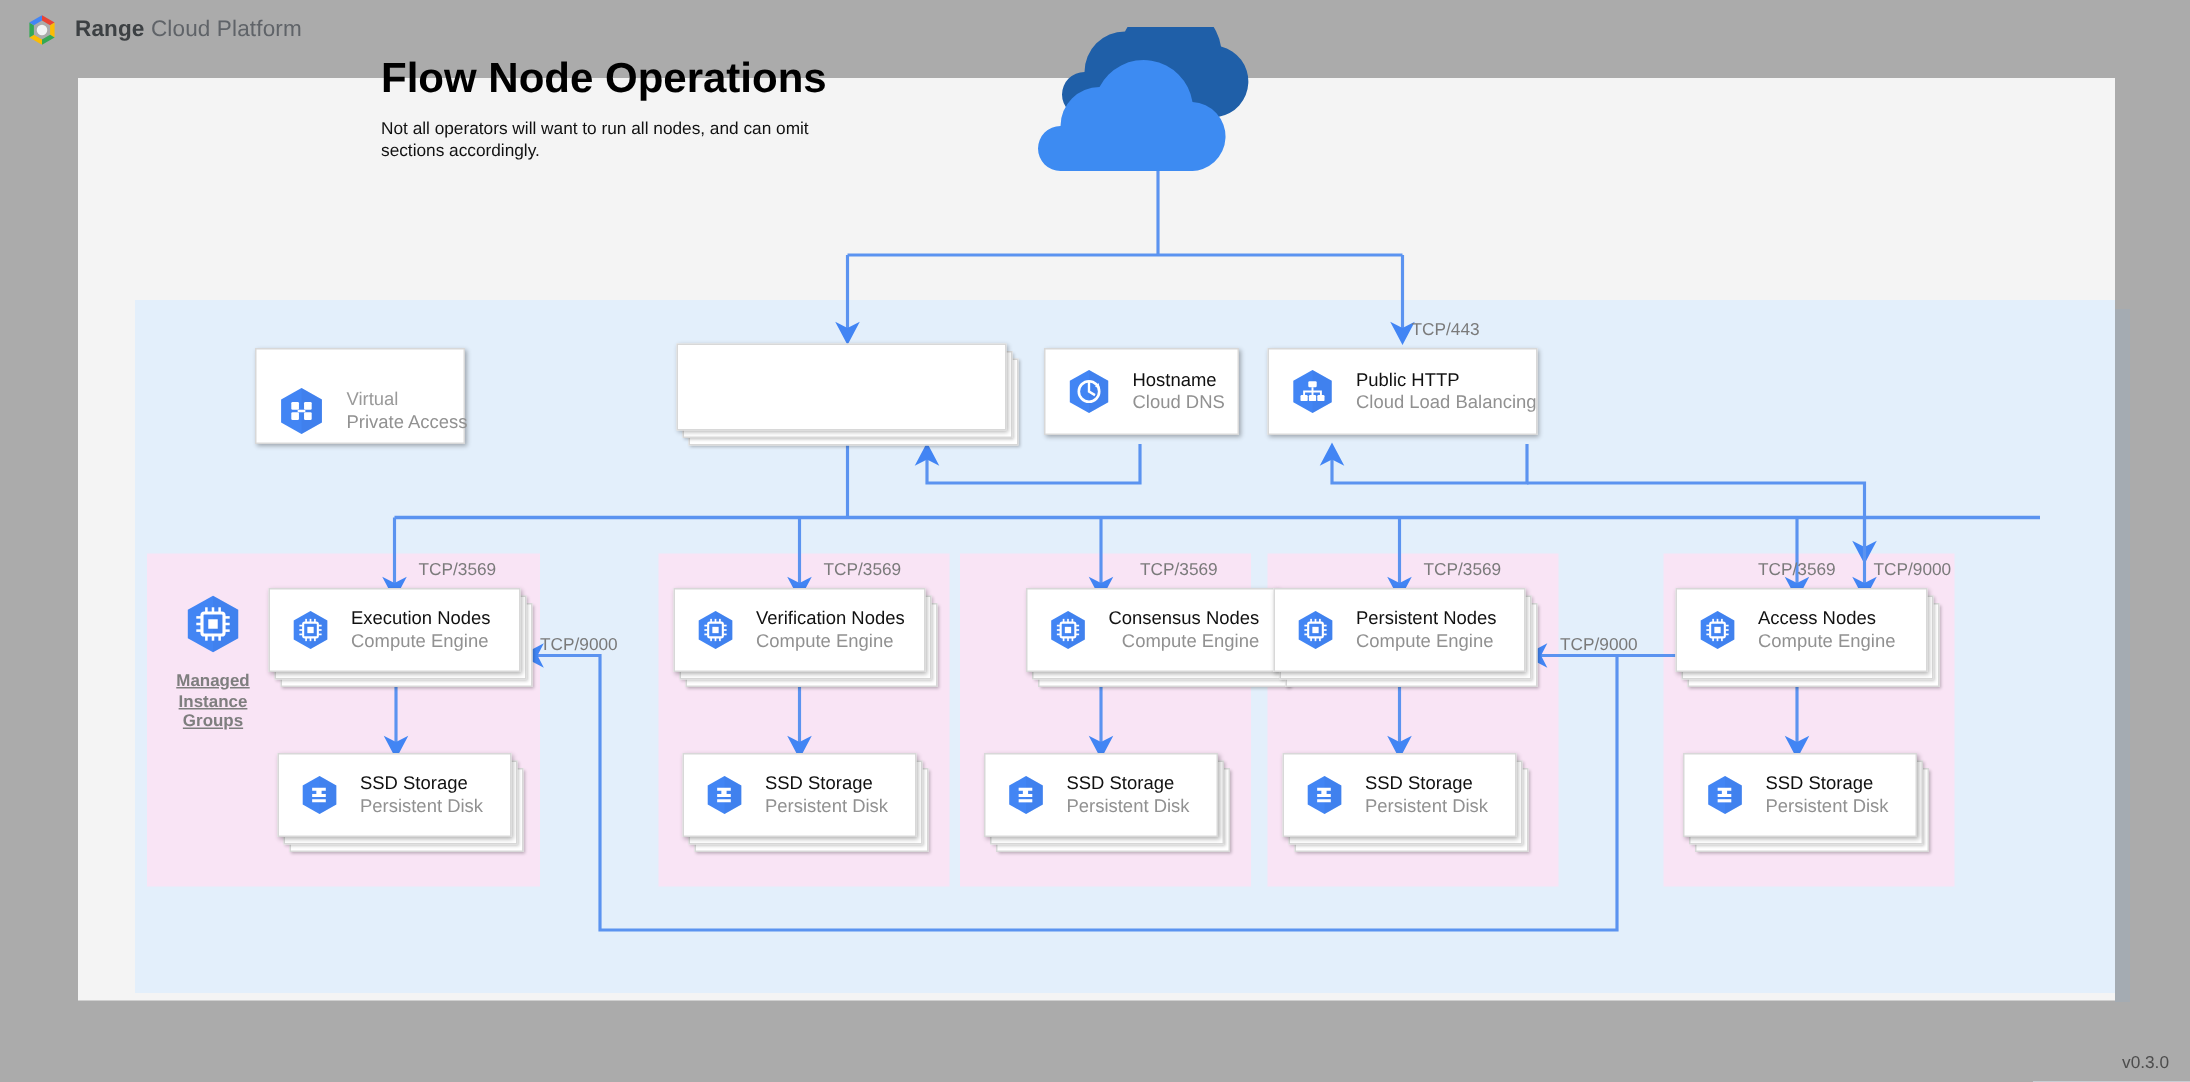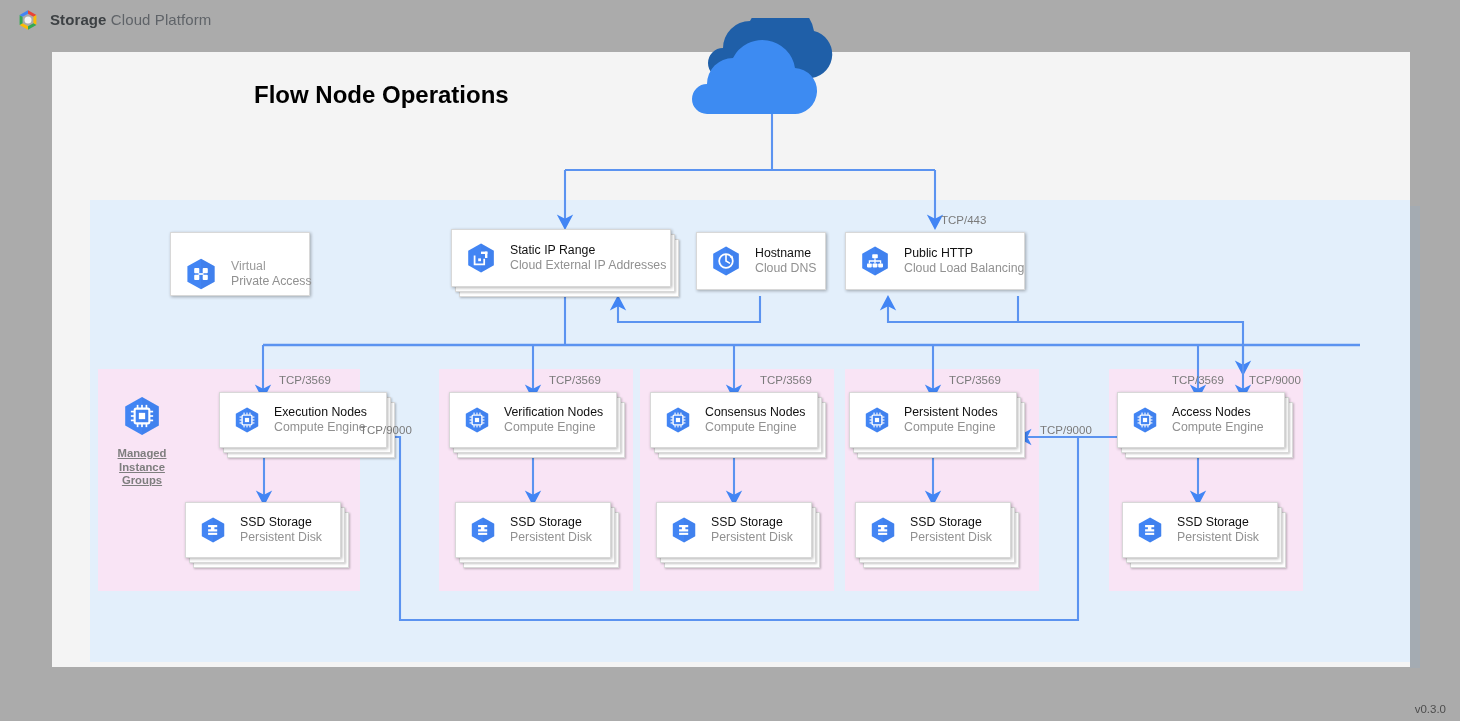--- a/index.html
+++ b/index.html
@@ -13,21 +13,21 @@
   
   #gcp-header{position:absolute;left:0;top:0;width:1460px;height:40px;}
   #gcp-logo{position:absolute;left:16px;top:8px;width:24px;height:24px;}
   #gcp-title{position:absolute;left:50px;top:11px;font-size:15px;color:#5f6368;letter-spacing:.1px;white-space:nowrap;}
   #gcp-title b{color:#3c4043;font-weight:bold;}
 
   
   #canvas{position:absolute;left:52px;top:52px;width:1358px;height:615px;background:#f4f4f4;}
 
   
-  #diagram-title{position:absolute;left:254px;top:36px;font-size:24px;font-weight:bold;color:#000;white-space:nowrap;margin-top:45px;}
+  #diagram-title{position:absolute;left:254px;top:36px;font-size:28px;font-weight:bold;color:#000;white-space:nowrap;}
   #diagram-desc{position:absolute;left:254px;top:79px;width:290px;font-size:11.5px;line-height:14.6px;color:#111;}
   #diagram-desc p{margin:0;}
 
   
   #version{position:absolute;right:14px;bottom:6px;font-size:11.5px;color:#4d4d4d;}
 
   
   #vpc-region{position:absolute;left:90px;top:200px;width:1320px;height:462px;background:#e3effb;}
   #vpc-shadow-r{position:absolute;left:1410px;top:206px;width:10px;height:462px;background:#9eabb8;opacity:.55;}
 
@@ -65,21 +65,21 @@
   <svg id="gcp-logo" viewBox="0 0 24 24">
     <path d="M12 2.2 L20.4 7 L20.4 17 L12 21.8 L3.6 17 L3.6 7 Z" fill="none"></path>
     <path d="M12 2.2 L20.4 7 L17.4 8.8 L12 5.7 Z" fill="#ea4335"></path>
     <path d="M20.4 7 L20.4 17 L17.4 15.2 L17.4 8.8 Z" fill="#fbbc05"></path>
     <path d="M20.4 17 L12 21.8 L12 18.3 L17.4 15.2 Z" fill="#34a853"></path>
     <path d="M12 21.8 L3.6 17 L6.6 15.2 L12 18.3 Z" fill="#fbbc05"></path>
     <path d="M3.6 17 L3.6 7 L6.6 8.8 L6.6 15.2 Z" fill="#34a853"></path>
     <path d="M3.6 7 L12 2.2 L12 5.7 L6.6 8.8 Z" fill="#4285f4"></path>
     <circle cx="12" cy="12" r="3.5" fill="#f1f3f4"></circle>
   </svg>
-  <div id="gcp-title"><b>Storage</b><span> Cloud Platform</span></div>
+  <div id="gcp-title"><b>Range</b><span> Cloud Platform</span></div>
 </div>
 
 <div id="canvas"></div>
 
 <div id="vpc-shadow-r"></div>
 <div id="vpc-region"></div>
 
 <div class="group-box" style="left:98px;top:369px;width:262px;height:222px;"></div>
 <div class="group-box" style="left:439px;top:369px;width:194px;height:222px;"></div>
 <div class="group-box" style="left:640px;top:369px;width:194px;height:222px;"></div>
@@ -154,38 +154,20 @@
       <div class="t1">Virtual</div>
       <div class="t2">Private Access</div>
     </div>
   </div>
 </div>
 
 <div class="card" style="left:451px;top:229px;width:228px;height:68px;">
   <div class="layer l3" style="left:8px;top:10px;width:220px;height:58px;"></div>
   <div class="layer l2" style="left:4px;top:5px;width:220px;height:58px;"></div>
   <div class="layer l1" style="left:0;top:0;width:220px;height:58px;"></div>
-  <div class="body" style="width:220px;height:58px;">
-    <svg class="ic" width="32" height="32" viewBox="0 0 40 40">
-      <path d="M20 2 L36 11 L36 29 L20 38 L4 29 L4 11 Z" fill="#4285f4"></path>
-      <path d="M20 2 L36 11 L36 29 L20 38 Z" fill="#3b79e0" opacity=".3"></path>
-      <g fill="none" stroke="#fff" stroke-width="2.2">
-        <path d="M12 17 L12 28 L24 28 L24 21"></path>
-      </g>
-      <g fill="#fff">
-          <rect x="20" y="12" width="8" height="3"></rect>
-          <rect x="25" y="12" width="3" height="8"></rect>
-          <rect x="16.5" y="20.5" width="3.5" height="3.5"></rect>
-        </g>
-    </svg>
-    <div class="txt">
-      <div class="t1">Static IP Range</div>
-      <div class="t2">Cloud External IP Addresses</div>
-    </div>
-  </div>
 </div>
 
 <div class="card" style="left:696px;top:232px;width:130px;height:60px;">
   <div class="layer l1" style="left:0;top:0;width:130px;height:58px;"></div>
   <div class="body" style="width:130px;height:58px;">
     <svg class="ic" width="32" height="32" viewBox="0 0 40 40">
       <path d="M20 2 L36 11 L36 29 L20 38 L4 29 L4 11 Z" fill="#4285f4"></path>
       <path d="M20 2 L36 11 L36 29 L20 38 Z" fill="#3b79e0" opacity=".3"></path>
       <circle cx="20" cy="20" r="8.5" fill="none" stroke="#fff" stroke-width="2.2"></circle>
       <path d="M20 11.5 L20 20 L25 23" stroke="#fff" stroke-width="2" fill="none"></path>
@@ -242,21 +224,21 @@
         <rect x="27.4" y="23.4" width="3.2" height="1.6"></rect>
     </g>
   </svg>
   <div class="mig-label">
     <div>Managed</div>
     <div>Instance</div>
     <div>Groups</div>
   </div>
 </div>
 
-<div class="card" style="left:179px;top:392px;width:180px;height:66px;margin-left:40px;">
+<div class="card" style="left:179px;top:392px;width:180px;height:66px;">
   <div class="layer l3" style="left:8px;top:10px;width:168px;height:56px;"></div>
   <div class="layer l2" style="left:4px;top:5px;width:168px;height:56px;"></div>
   <div class="layer l1" style="left:0;top:0;width:168px;height:56px;"></div>
   <div class="body" style="width:168px;height:56px;">
     <svg class="ic" width="28" height="28" viewBox="0 0 40 40">
       <path d="M20 2 L36 11 L36 29 L20 38 L4 29 L4 11 Z" fill="#4285f4"></path>
       <path d="M20 2 L36 11 L36 29 L20 38 Z" fill="#3b79e0" opacity=".3"></path>
       <rect x="13" y="13" width="14" height="14" rx="1.5" fill="none" stroke="#fff" stroke-width="2"></rect>
       <rect x="17" y="17" width="6" height="6" fill="#fff"></rect>
       <g fill="#fff">
@@ -306,21 +288,21 @@
           <rect x="27.4" y="23.4" width="3.2" height="1.6"></rect>
         </g>
     </svg>
     <div class="txt">
       <div class="t1">Verification Nodes</div>
       <div class="t2">Compute Engine</div>
     </div>
   </div>
 </div>
 
-<div class="card" style="left:650px;top:392px;width:180px;height:66px;">
+<div class="card" style="left:684px;top:392px;width:180px;height:66px;text-align:right;">
   <div class="layer l3" style="left:8px;top:10px;width:168px;height:56px;"></div>
   <div class="layer l2" style="left:4px;top:5px;width:168px;height:56px;"></div>
   <div class="layer l1" style="left:0;top:0;width:168px;height:56px;"></div>
   <div class="body" style="width:168px;height:56px;">
     <svg class="ic" width="28" height="28" viewBox="0 0 40 40">
       <path d="M20 2 L36 11 L36 29 L20 38 L4 29 L4 11 Z" fill="#4285f4"></path>
       <path d="M20 2 L36 11 L36 29 L20 38 Z" fill="#3b79e0" opacity=".3"></path>
       <rect x="13" y="13" width="14" height="14" rx="1.5" fill="none" stroke="#fff" stroke-width="2"></rect>
       <rect x="17" y="17" width="6" height="6" fill="#fff"></rect>
       <g fill="#fff">
@@ -514,14 +496,15 @@
 <div class="port" style="left:549px;top:374px;">TCP/3569</div>
 <div class="port" style="left:760px;top:374px;">TCP/3569</div>
 <div class="port" style="left:949px;top:374px;">TCP/3569</div>
 <div class="port" style="left:1172px;top:374px;">TCP/3569</div>
 <div class="port" style="left:1249px;top:374px;">TCP/9000</div>
 <div class="port" style="left:1040px;top:424px;">TCP/9000</div>
 <div class="port" style="left:360px;top:424px;">TCP/9000</div>
 
 <div id="diagram-title">Flow Node Operations</div>
 <div id="diagram-desc">
+  <p>Not all operators will want to run all nodes, and can omit sections accordingly.</p>
 </div>
 <div id="version">v0.3.0</div>
 
 </body></html>

